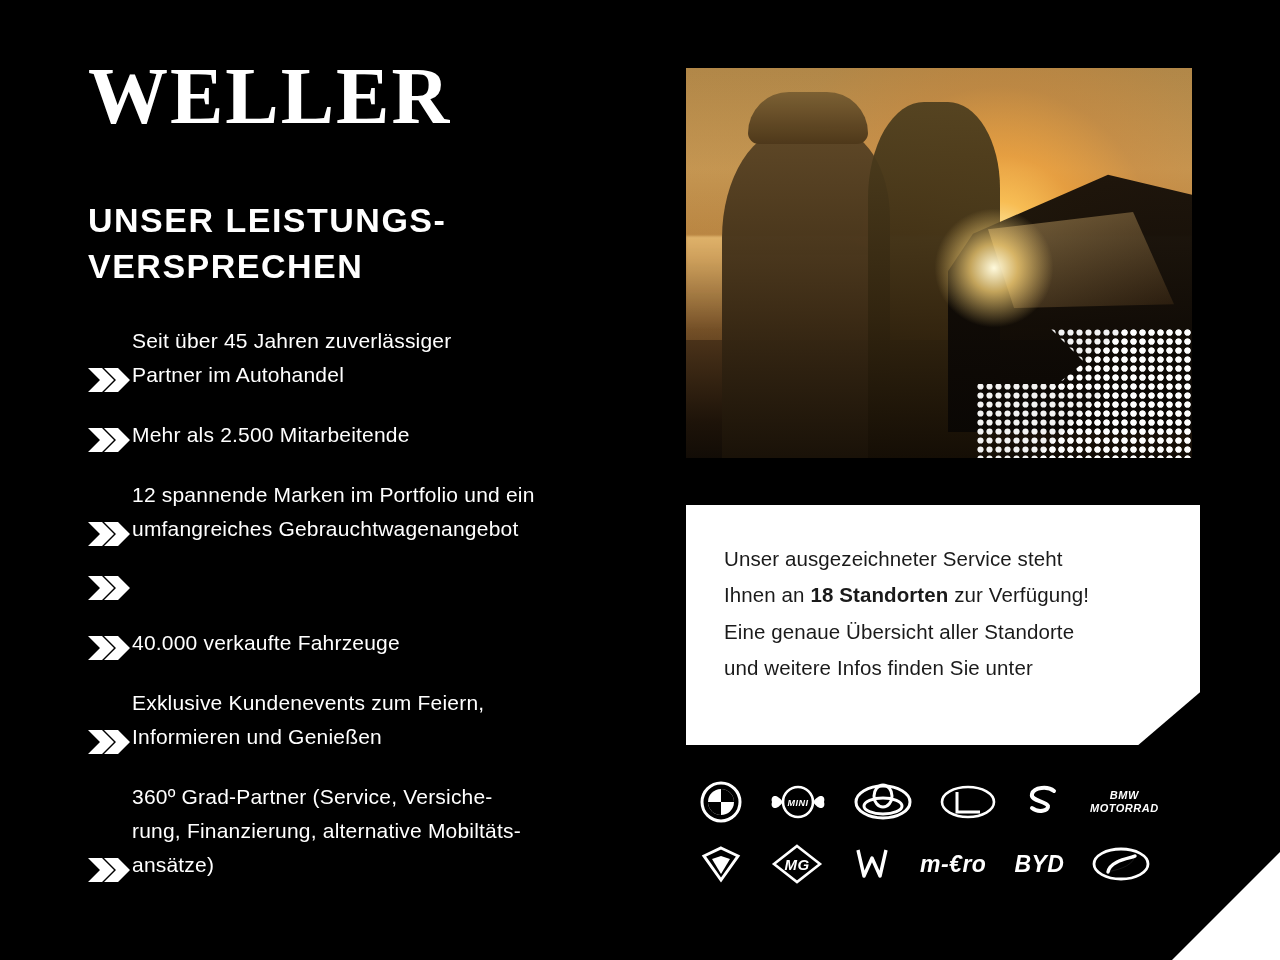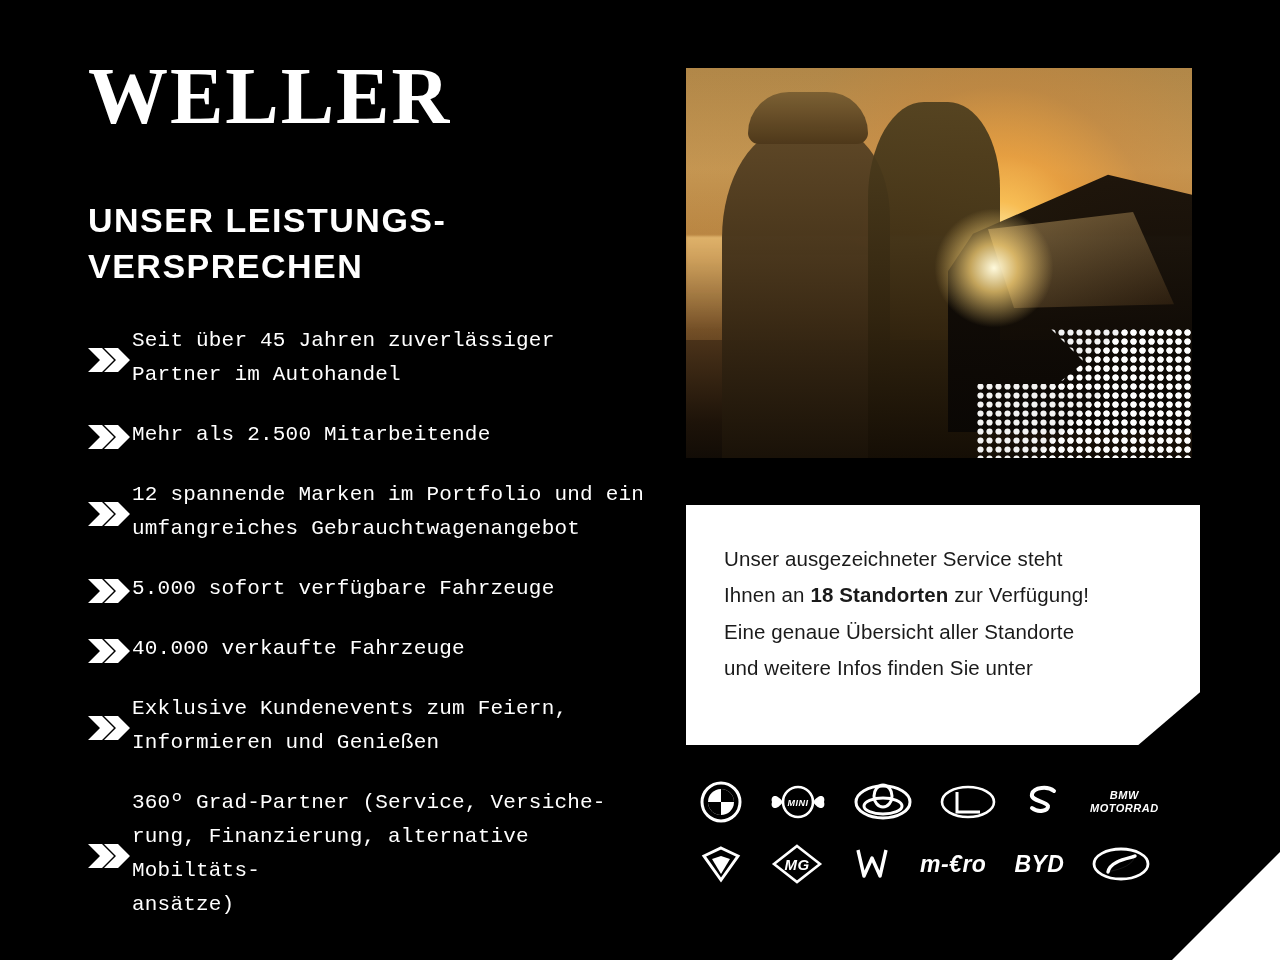--- a/index.html
+++ b/index.html
@@ -36,23 +36,22 @@
     letter-spacing: 1.5px;
     line-height: 1.35;
     margin-top: 62px;
     white-space: pre-line;
   }
   .promises {
     margin-top: 34px;
   }
   .promise {
     display: flex;
-    align-items: center;
+    align-items: flex-end;
     margin-bottom: 26px;
-    font-family: Liberation Mono, monospace;
   }
   .chev {
     flex: 0 0 auto;
     width: 44px;
     padding-top: 4px;
   }
   .chev svg { display: block; }
   .ptext {
     color: #fff;
     font-size: 21px;
@@ -223,21 +222,20 @@
 umfangreiches Gebrauchtwagenangebot</span>
       </div>
 
       <div class="promise">
         <span class="chev">
           <svg width="44" height="24" viewBox="0 0 44 24" aria-hidden="true">
             <polygon points="0,0 14,0 26,12 14,24 0,24 12,12" fill="#ffffff"></polygon>
             <polygon points="16,0 30,0 42,12 30,24 16,24 28,12" fill="#ffffff"></polygon>
           </svg>
         </span>
-        <span class="ptext">5.000 sofort verfügbare Fahrzeuge</span>
       </div>
 
       <div class="promise">
         <span class="chev">
           <svg width="44" height="24" viewBox="0 0 44 24" aria-hidden="true">
             <polygon points="0,0 14,0 26,12 14,24 0,24 12,12" fill="#ffffff"></polygon>
             <polygon points="16,0 30,0 42,12 30,24 16,24 28,12" fill="#ffffff"></polygon>
           </svg>
         </span>
         <span class="ptext">40.000 verkaufte Fahrzeuge</span>

